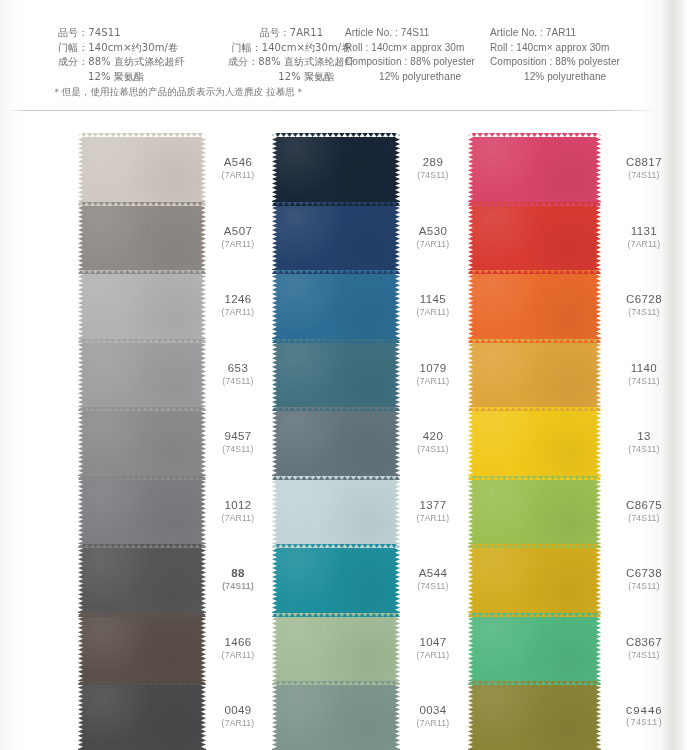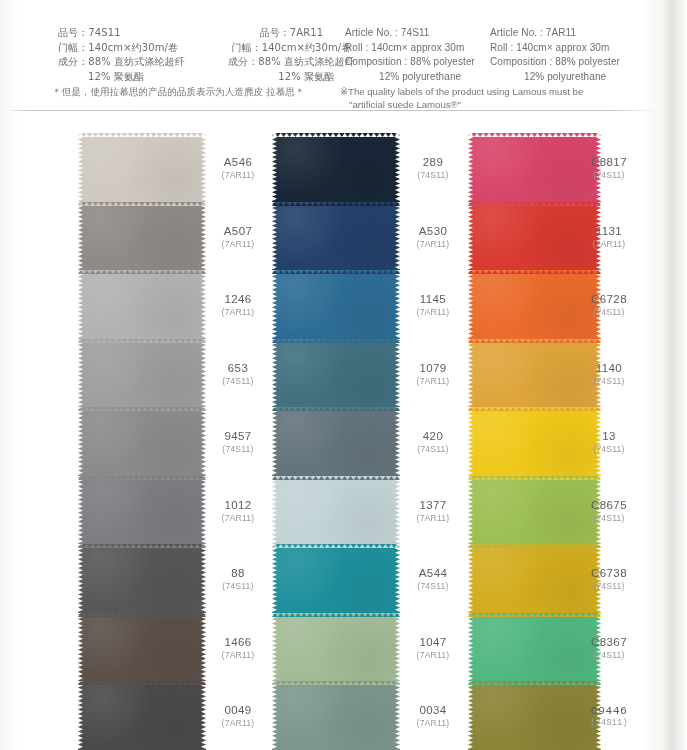--- a/index.html
+++ b/index.html
@@ -121,24 +121,20 @@
         <div class="hline">Article No. : 7AR11</div>
         <div class="hline">Roll : 140cm× approx 30m</div>
         <div class="hline">Composition : 88% polyester</div>
         <div class="hline indent-en">12% polyurethane</div>
       </div>
 
     <div class="note cjk" style="left:52px;top:85px;">
       <div>＊但是，使用拉慕思的产品的品质表示为人造麂皮 拉慕思＊</div>
     </div>
 
-    <div class="note" style="left:340px;top:85px;">
-      <div>※The quality labels of the product using Lamous must be</div>
-      <div class="l2">"artificial suede Lamous®"</div>
-    </div>
   </div>
 
   <div class="divider"></div>
 
   <div id="grid">
       <div class="col" style="left: 78px; width: 128px;">
         <div class="swatch-stack">
           <div class="sw" title="A546" style="height: 68.5px; background: rgb(207, 201, 193);">
             <div class="face"></div>
             <div class="pink-l"></div>
@@ -261,21 +257,21 @@
             <div class="code">9457</div>
             <div class="art">(74S11)</div>
           </div>
         </div>
         <div class="lab" style="height: 68.5px;">
           <div class="lab-inner">
             <div class="code">1012</div>
             <div class="art">(7AR11)</div>
           </div>
         </div>
-        <div class="lab" style="height: 68.5px;">
+        <div class="lab" style="height: 68.5px; font-weight: bold;">
           <div class="lab-inner">
             <div class="code">88</div>
             <div class="art">(74S11)</div>
           </div>
         </div>
         <div class="lab" style="height: 68.5px;">
           <div class="lab-inner">
             <div class="code">1466</div>
             <div class="art">(7AR11)</div>
           </div>
@@ -524,21 +520,21 @@
             <div class="pink-l"></div>
             <div class="pink-r"></div>
             <div class="pink-t">
               <svg class="zig" viewBox="0 0 100 4" preserveAspectRatio="none">
                 <polygon points="0,4 2.272727272727273,0 4.545454545454546,4 6.818181818181818,0 9.090909090909092,4 11.363636363636365,0 13.636363636363637,4 15.90909090909091,0 18.181818181818183,4 20.454545454545457,0 22.72727272727273,4 25.000000000000004,0 27.272727272727277,4 29.545454545454547,0 31.81818181818182,4 34.09090909090909,0 36.36363636363637,4 38.63636363636364,0 40.909090909090914,4 43.18181818181819,0 45.45454545454546,4 47.727272727272734,0 50.00000000000001,4 52.27272727272728,0 54.545454545454554,4 56.81818181818182,0 59.09090909090909,4 61.36363636363637,0 63.63636363636364,4 65.9090909090909,0 68.18181818181819,4 70.45454545454545,0 72.72727272727273,4 75,0 77.27272727272728,4 79.54545454545455,0 81.81818181818183,4 84.0909090909091,0 86.36363636363637,4 88.63636363636364,0 90.90909090909092,4 93.18181818181819,0 95.45454545454547,4 97.72727272727273,0 100.00000000000001,4 " fill="#52b780"></polygon>
               </svg>
             </div>
           </div>
         </div>
       </div>
-      <div class="labels" style="left: 578px; width: 62px;">
+      <div class="labels" style="left: 613px; width: 62px;">
         <div class="lab" style="height: 68.5px;">
           <div class="lab-inner">
             <div class="code">C8817</div>
             <div class="art">(74S11)</div>
           </div>
         </div>
         <div class="lab" style="height: 68.5px;">
           <div class="lab-inner">
             <div class="code">1131</div>
             <div class="art">(7AR11)</div>

